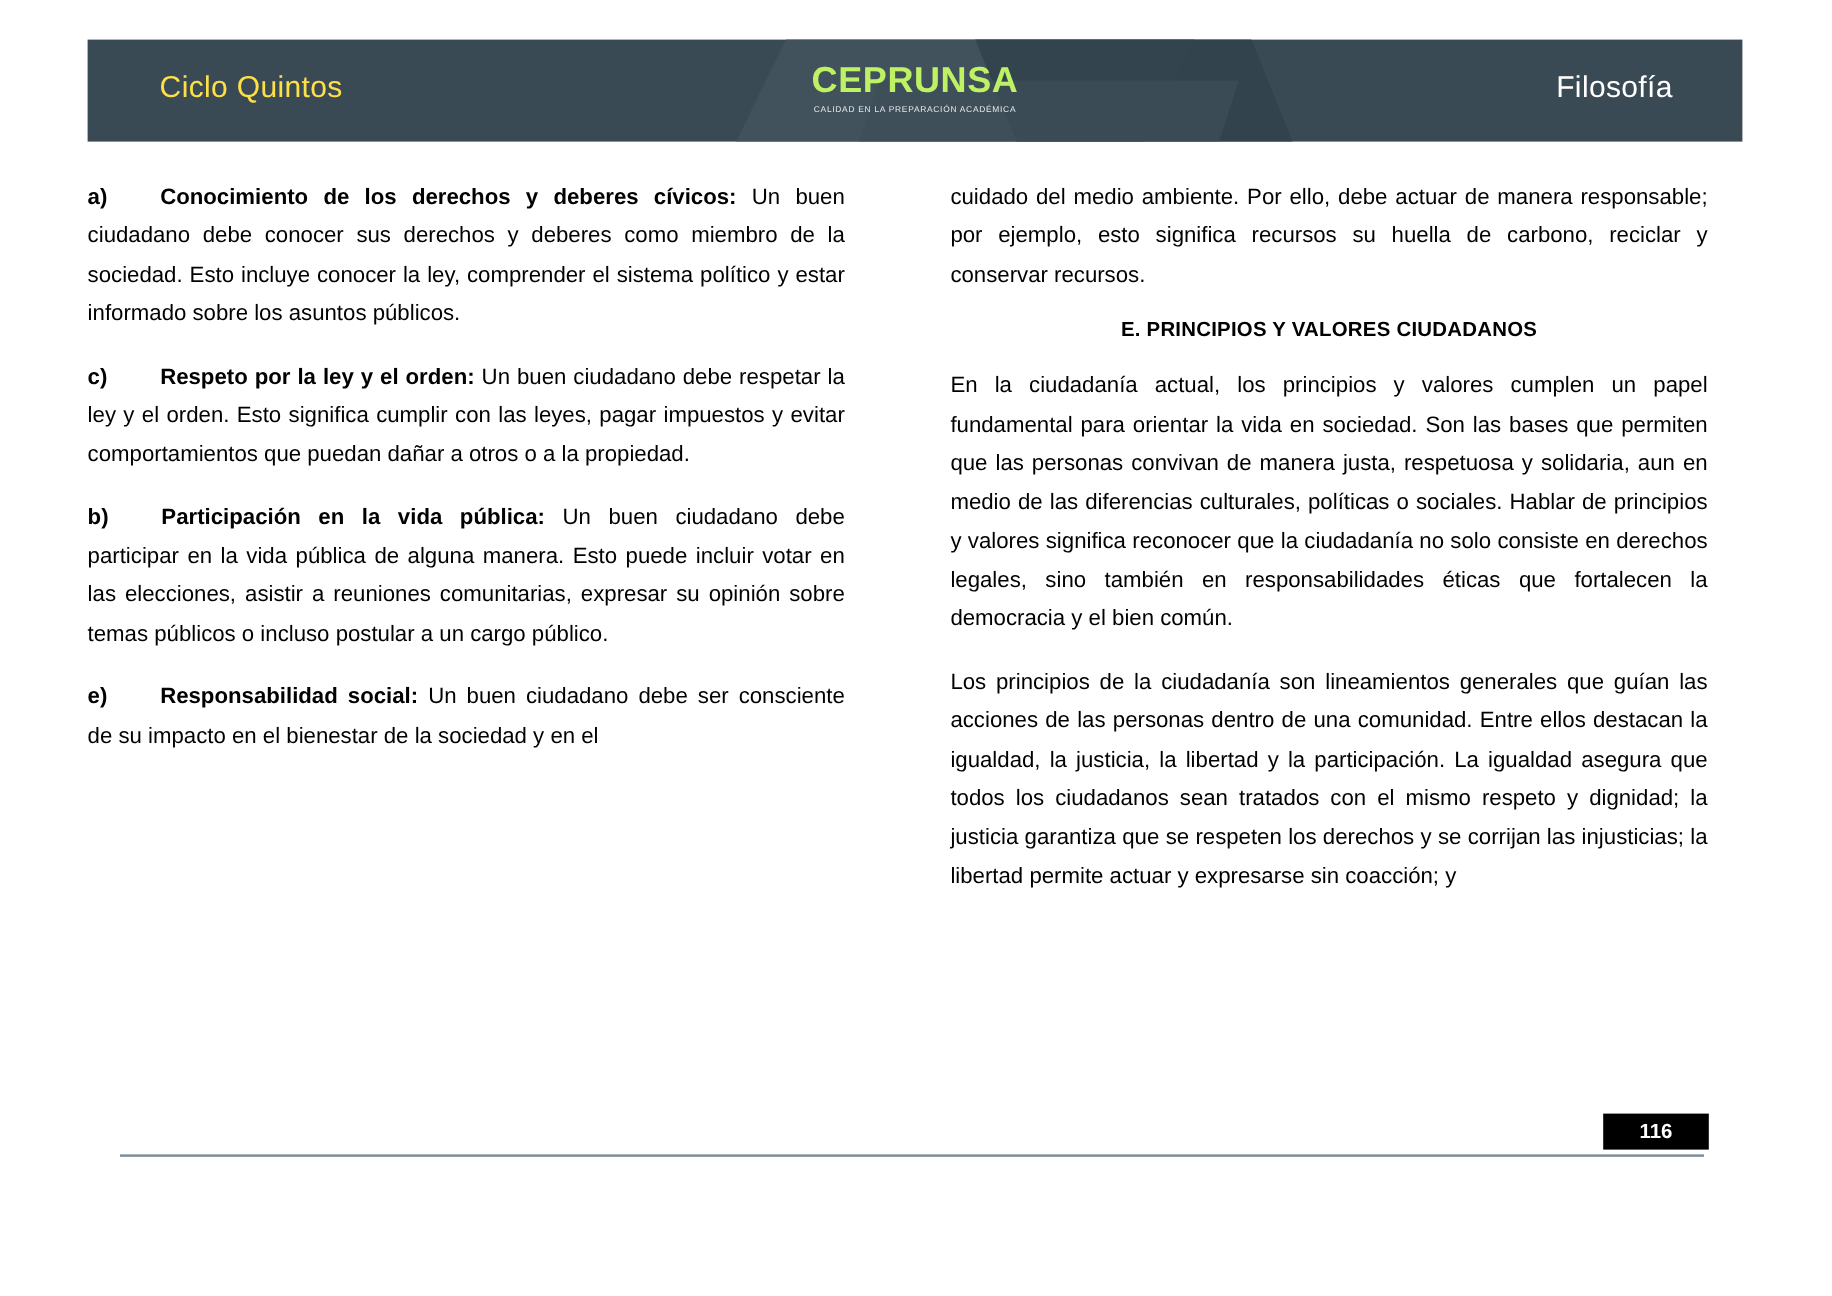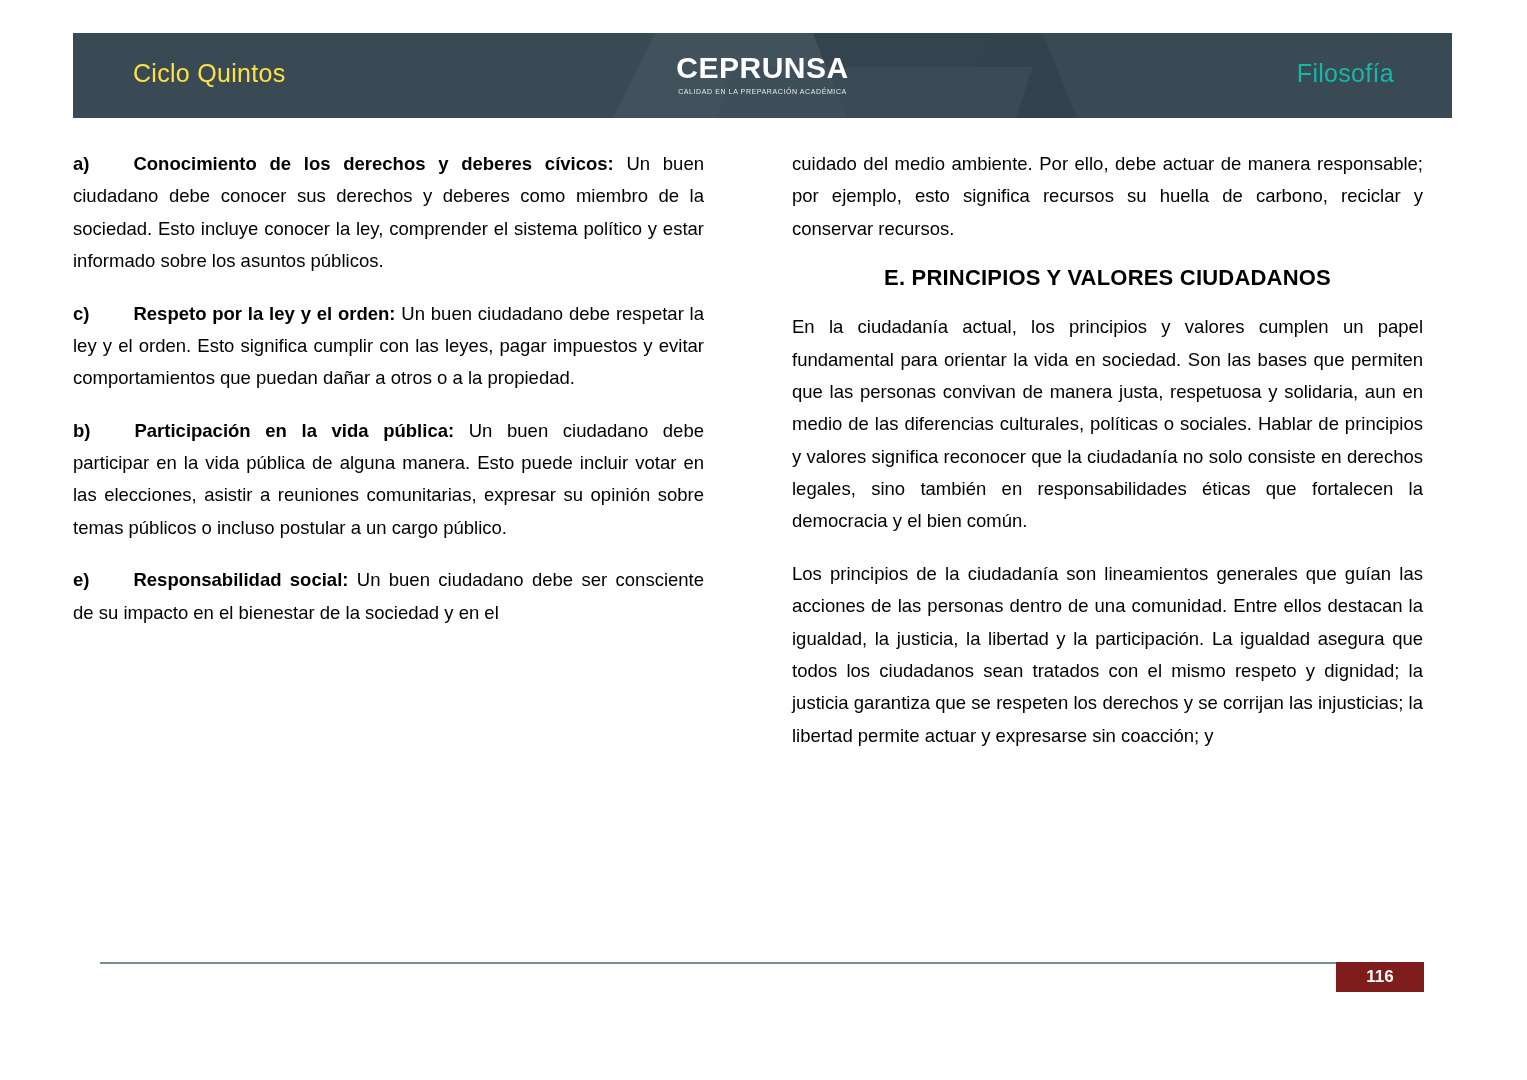--- a/index.html
+++ b/index.html
@@ -63,36 +63,36 @@
     font-size: 25px;
     color: #fde047;
     letter-spacing: .3px;
     font-weight: 400;
   }
   .header-right {
     position: absolute;
     right: 58px;
     top: 26px;
     font-size: 25px;
-    color: #14b8a6;
+    color: #ffffff;
     letter-spacing: .3px;
     font-weight: 400;
   }
   .logo {
     position: absolute;
     left: 50%;
     top: 20px;
     transform: translateX(-50%);
     text-align: center;
     line-height: 1;
   }
   .logo-main {
     font-size: 30px;
     font-weight: bold;
-    color: #ffffff;
+    color: #bef264;
     letter-spacing: .5px;
   }
   .logo-sub {
     margin-top: 5px;
     font-size: 7px;
     color: #e6e9eb;
     letter-spacing: .6px;
   }
 
   
@@ -119,42 +119,42 @@
     font-weight: bold;
   }
   .tab {
     display: inline-block;
     width: 44px;
   }
   .bold { font-weight: normal; margin-top: 14px; }
 
   h2.section-title {
     margin: 2px 0 20px 0;
-    font-size: 22px;
+    font-size: 17px;
     font-weight: bold;
     text-align: center;
     letter-spacing: .2px;
   }
 
   
   .footer-rule {
     position: absolute;
     left: 100px;
     top: 962px;
     width: 1320px;
     height: 2px;
     background: #7a8b96;
   }
   .page-badge {
     position: absolute;
     left: 1336px;
-    top: 962px;
+    top: 928px;
     width: 88px;
     height: 30px;
-    background: #7f1d1d;
+    background: #000000;
     color: #ffffff;
     font-size: 17px;
     font-weight: bold;
     display: flex;
     align-items: center;
     justify-content: center;
   }
 </style>
 </head>
 <body>

